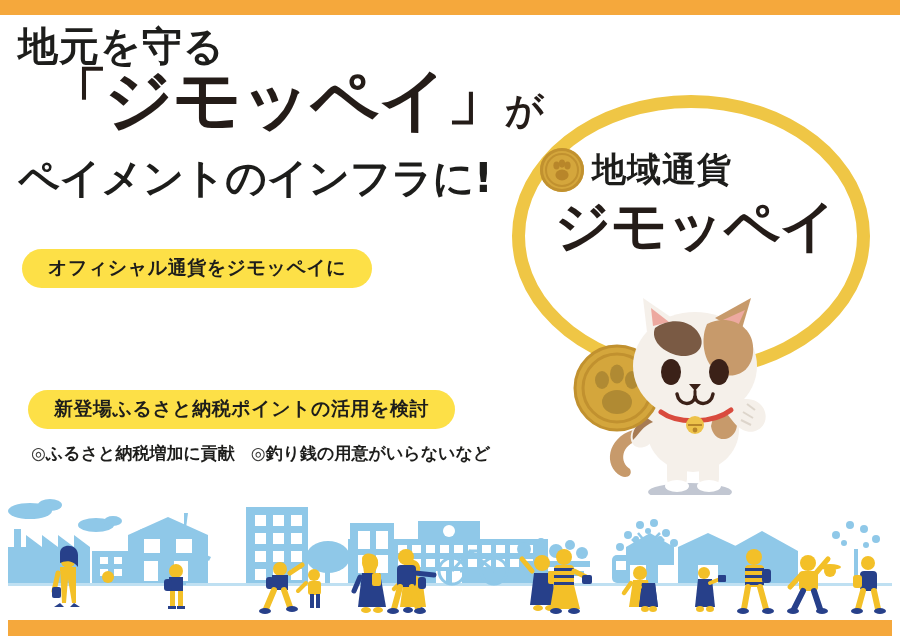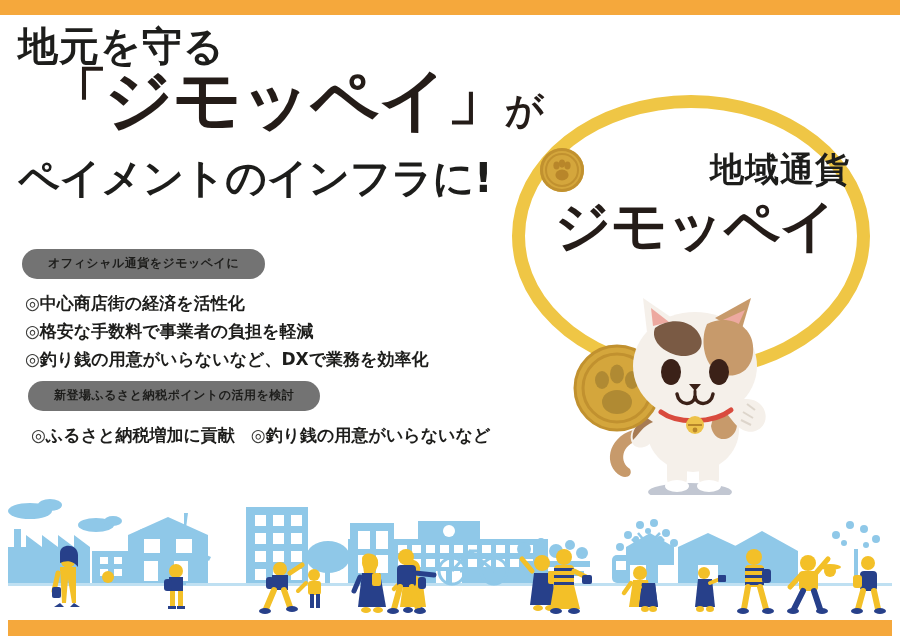--- a/index.html
+++ b/index.html
@@ -81,38 +81,38 @@
     font-weight: 900;
     color: #1d1d1b;
     letter-spacing: -0.5px;
     line-height: 1.1;
     white-space: nowrap;
   }
 
   
   .pill {
     display: inline-block;
-    background: #737373;
+    background: #fde047;
     color: #1d1d1b;
     border-radius: 999px;
     padding: 6px 26px 7px 26px;
-    font-size: 12px;
+    font-size: 19px;
     font-weight: 800;
     letter-spacing: 0.5px;
     white-space: nowrap;
   }
   .section-1 {
     position: absolute;
     left: 22px;
     top: 249px;
   }
   .section-2 {
     position: absolute;
     left: 28px;
-    top: 381px;
+    top: 390px;
   }
   .bullets {
     margin-top: 10px;
     margin-left: 3px;
   }
   .bullet-row {
     font-size: 17px;
     font-weight: 700;
     color: #1d1d1b;
     line-height: 1.65;
@@ -149,22 +149,22 @@
   .logo-inner {
     position: absolute;
     left: 40px;
     top: 52px;
     width: 310px;
     text-align: center;
   }
   .logo-top-row {
     display: flex;
     align-items: center;
-    justify-content: space-between;
-    gap: 14px;
+    justify-content: flex-start;
+    gap: 8px;
   }
   .coin {
     position: relative;
     width: 44px;
     height: 44px;
     border-radius: 50%;
     background: #d4a63c;
     box-shadow: inset 0 0 0 3px #c1912f;
     flex: 0 0 auto;
   }
@@ -235,31 +235,20 @@
   <div class="headline">
     <div class="hl-line1">地元を守る</div>
     <div class="hl-line2">
       <span class="hl-bracket">「</span><span class="hl-big">ジモッペイ</span><span class="hl-bracket">」</span><span class="hl-ga">が</span>
     </div>
     <div class="hl-line3">ペイメントのインフラに!</div>
   </div>
 
   <div class="section-1">
     <div class="pill">オフィシャル通貨をジモッペイに</div>
-    <div class="bullets">
-      <div class="bullet-row">
-        <span class="bullet-mark">◎</span><span>中心商店街の経済を活性化</span>
-      </div>
-      <div class="bullet-row">
-        <span class="bullet-mark">◎</span><span>格安な手数料で事業者の負担を軽減</span>
-      </div>
-      <div class="bullet-row">
-        <span class="bullet-mark">◎</span><span>釣り銭の用意がいらないなど、DXで業務を効率化</span>
-      </div>
-    </div>
   </div>
 
   <div class="section-2">
     <div class="pill">新登場ふるさと納税ポイントの活用を検討</div>
     <div class="bullets">
       <div class="bullet-row">
         <span class="bullet-mark">◎</span><span>ふるさと納税増加に貢献</span><span class="bullet-gap"></span><span class="bullet-mark">◎</span><span>釣り銭の用意がいらないなど</span>
       </div>
     </div>
   </div>

